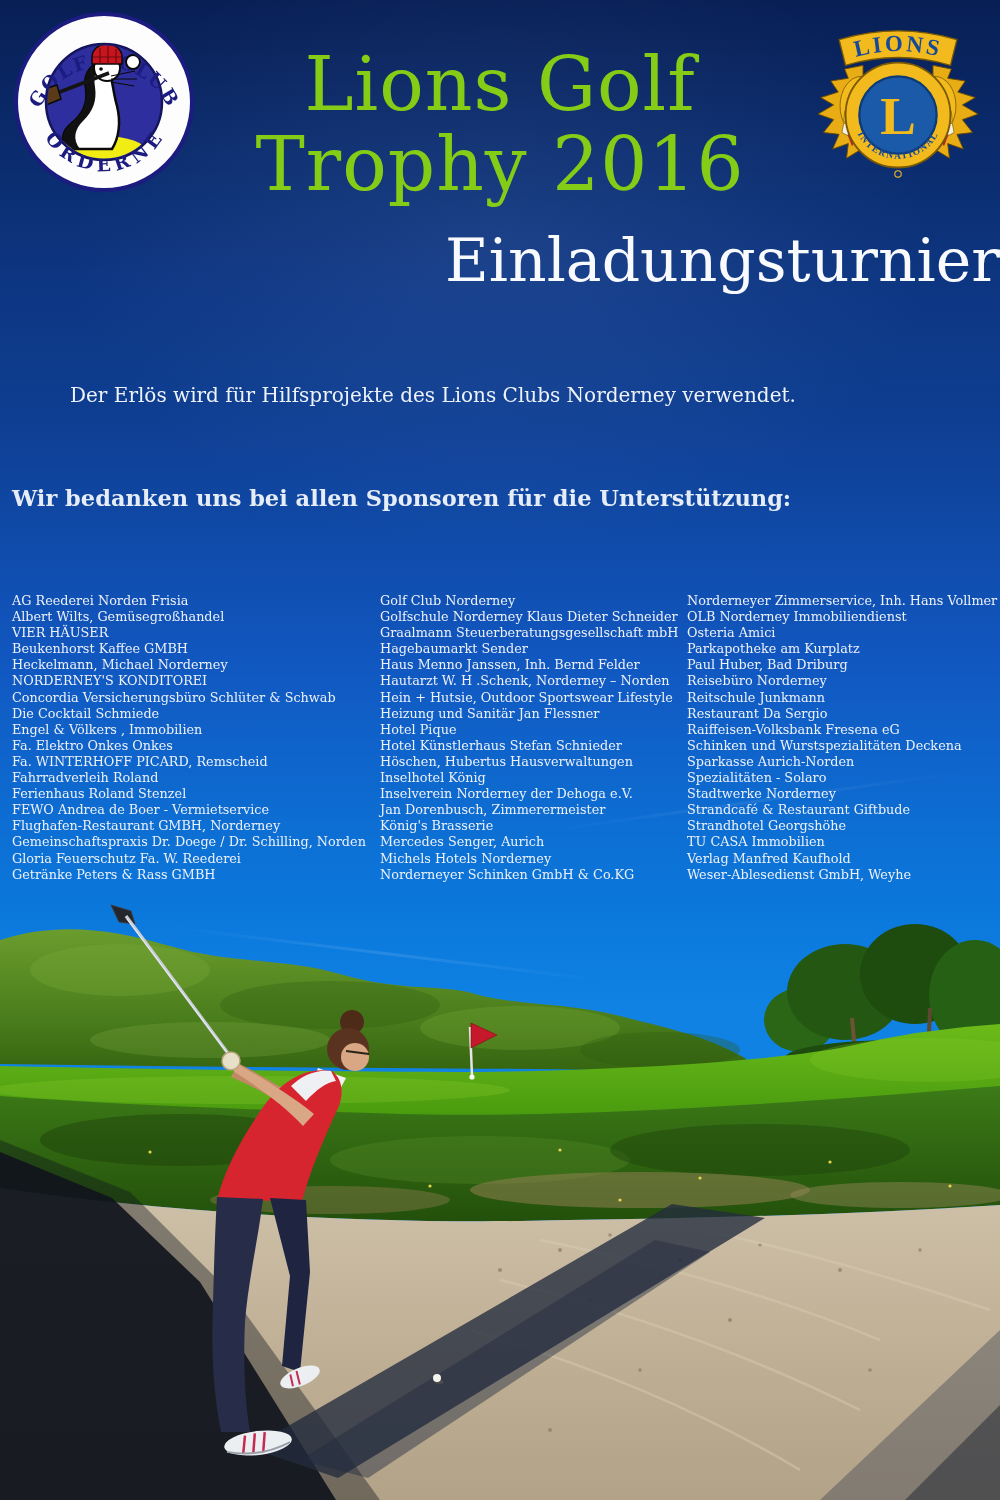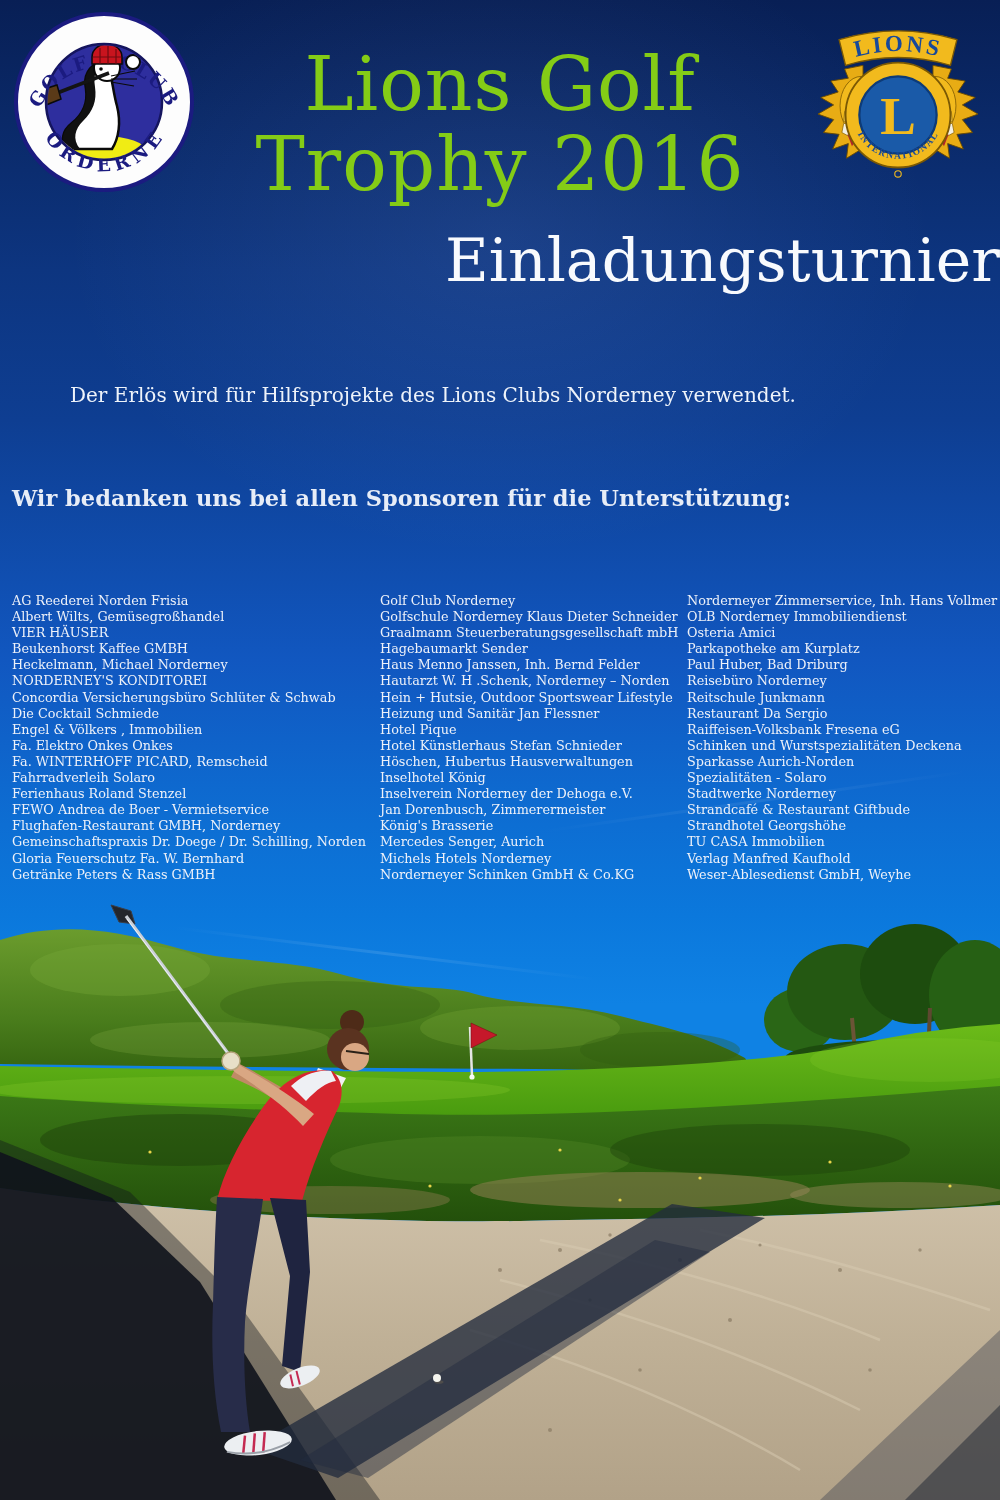--- a/index.html
+++ b/index.html
@@ -303,26 +303,26 @@
       <div>Albert Wilts, Gemüsegroßhandel</div>
       <div>VIER HÄUSER</div>
       <div>Beukenhorst Kaffee GMBH</div>
       <div>Heckelmann, Michael Norderney</div>
       <div>NORDERNEY'S KONDITOREI</div>
       <div>Concordia Versicherungsbüro Schlüter &amp; Schwab</div>
       <div>Die Cocktail Schmiede</div>
       <div>Engel &amp; Völkers , Immobilien</div>
       <div>Fa. Elektro Onkes Onkes</div>
       <div>Fa. WINTERHOFF PICARD, Remscheid</div>
-      <div>Fahrradverleih Solaro</div>
+      <div>Fahrradverleih Roland</div>
       <div>Ferienhaus Roland Stenzel</div>
       <div>FEWO Andrea de Boer - Vermietservice</div>
       <div>Flughafen-Restaurant GMBH, Norderney</div>
       <div>Gemeinschaftspraxis Dr. Doege / Dr. Schilling, Norden</div>
-      <div>Gloria Feuerschutz Fa. W. Bernhard</div>
+      <div>Gloria Feuerschutz Fa. W. Reederei</div>
       <div>Getränke Peters &amp; Rass GMBH</div>
     </div>
   <div class="sponsor-col c2">
       <div>Golf Club Norderney</div>
       <div>Golfschule Norderney Klaus Dieter Schneider</div>
       <div>Graalmann Steuerberatungsgesellschaft mbH</div>
       <div>Hagebaumarkt Sender</div>
       <div>Haus Menno Janssen, Inh. Bernd Felder</div>
       <div>Hautarzt W. H .Schenk, Norderney – Norden</div>
       <div>Hein + Hutsie, Outdoor Sportswear Lifestyle</div>

